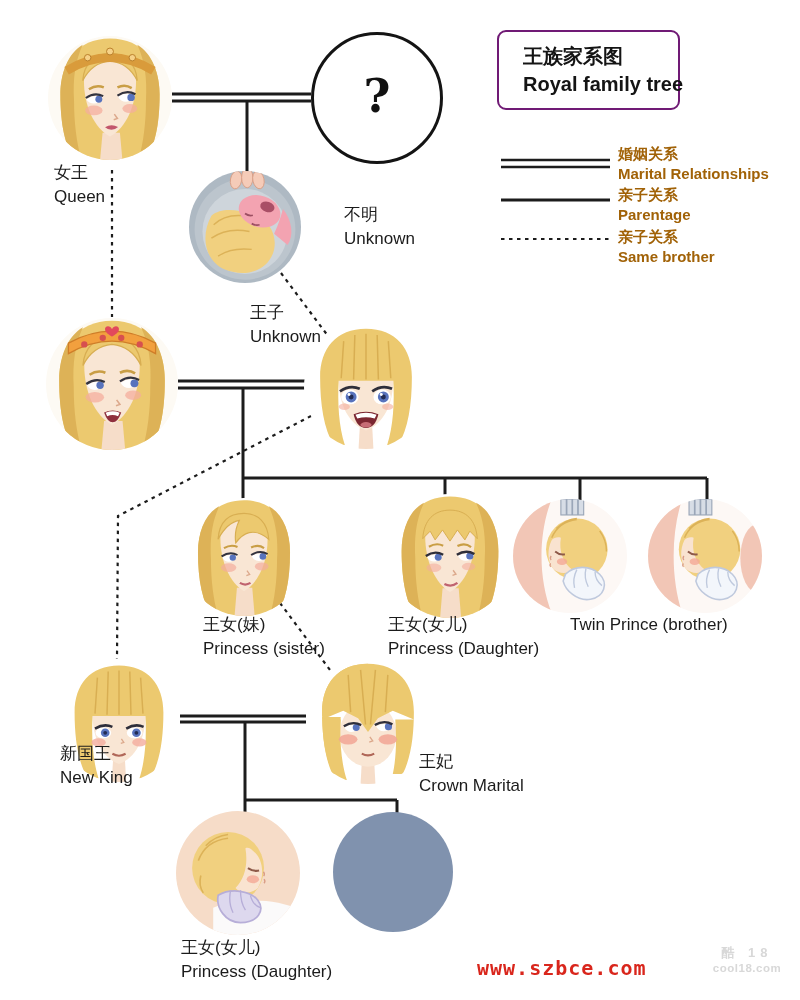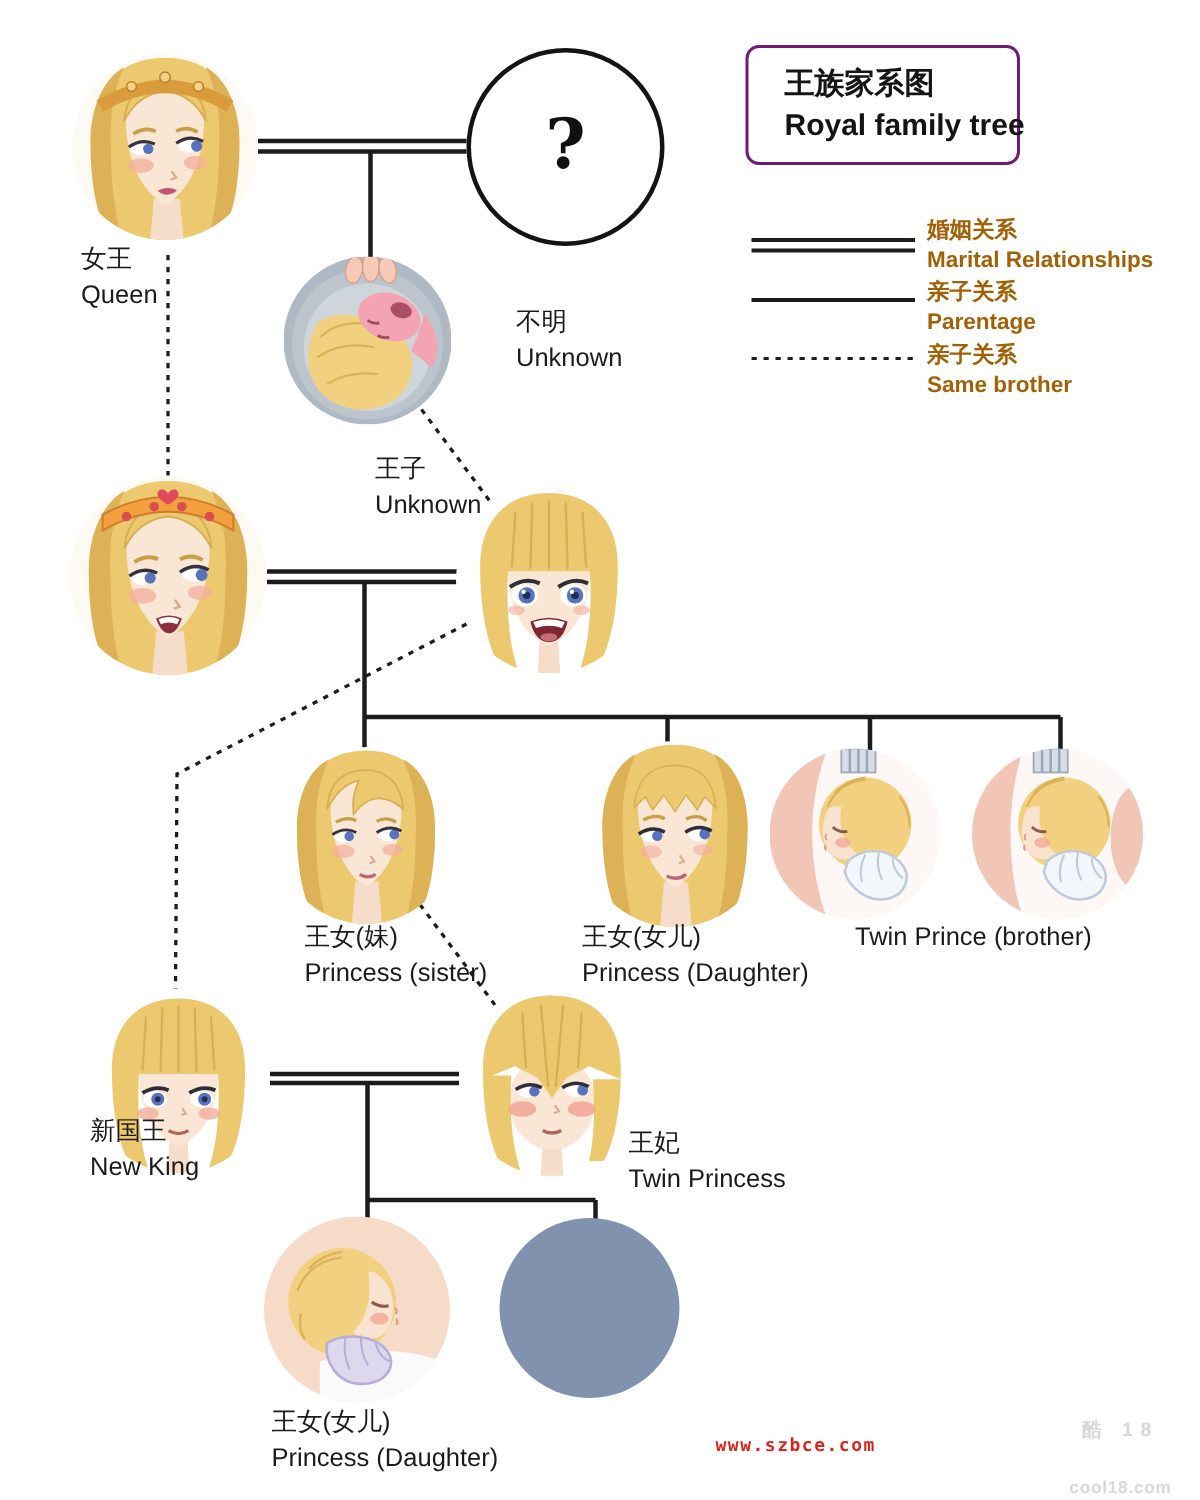--- a/index.html
+++ b/index.html
@@ -28,28 +28,28 @@
     border:2px solid #701a75;border-radius:9px;box-sizing:border-box;
     padding:10px 0 0 24px;background:#fff;
   }
   #title-box .t{font-size:20px;line-height:28px;font-weight:700;color:#141414;white-space:nowrap;}
   .legend-sample{position:absolute;z-index:4;}
   .legend-text{position:absolute;z-index:4;font-size:15px;line-height:19.5px;font-weight:600;
                color:#a16207;white-space:nowrap;}
   #site-wm{
     position:absolute;left:477px;top:956px;z-index:5;
     font-family:"DejaVu Sans Mono","Liberation Mono",monospace;
-    font-weight:700;font-size:12px;letter-spacing:1px;color:var(--site-red,#d9261c);
+    font-weight:700;font-size:20px;letter-spacing:1px;color:var(--site-red,#d9261c);
   }
   #corner-wm{
     position:absolute;left:708px;top:945px;width:78px;z-index:5;text-align:center;
     color:var(--corner-gray,#d8d8d8);font-weight:700;
   }
   #corner-wm .l1{font-size:13px;line-height:16px;letter-spacing:5px;text-align:center;}
-  #corner-wm .l2{font-size:11.5px;line-height:14px;letter-spacing:0.5px;margin-top:24px;}
+  #corner-wm .l2{font-size:11.5px;line-height:14px;letter-spacing:0.5px;}
 </style>
 </head>
 <body>
 
 <div id="canvas">
 
   <svg id="connector-layer">
 
     <line class="solid" x1="172" y1="94" x2="311" y2="94"></line>
     <line class="solid" x1="172" y1="101" x2="311" y2="101"></line>
@@ -384,21 +384,21 @@
       <circle cx="66.5" cy="53.8" r="2.9" fill="#5873bd"></circle>
       <path d="M55.5 52.5 q7.4 -4.4 14.2 -0.6" stroke="#2e2e3a" stroke-width="1.9" fill="none"></path>
       <ellipse cx="34" cy="64" rx="7.5" ry="4.2" fill="#f2a494" opacity="0.85"></ellipse>
       <ellipse cx="66" cy="64" rx="7.5" ry="4.2" fill="#f2a494" opacity="0.85"></ellipse>
       <path d="M51.5 62 l2.3 3.2 l-2.8 1" stroke="#dca98c" stroke-width="1.1" fill="none"></path>
       <path d="M45 75.5 q5 2.8 10 0" stroke="#b06758" stroke-width="1.8" fill="none"></path>
     </svg>
   </div>
   <div class="plabel" style="left:419px;top:750px;">
     <div>王妃</div>
-    <div>Twin Princess</div>
+    <div>Crown Marital</div>
   </div>
 
   <div class="node" style="left:176px;top:811px;width:124px;height:124px;">
     <svg viewBox="0 0 100 100">
       <rect width="100" height="100" fill="#f6dcc8"></rect>
       <path d="M30 78 C50 70 80 70 100 80 L100 100 L30 100 Z" fill="#fbfafa"></path>
       <circle cx="42" cy="46" r="29" fill="#f1d07f"></circle>
       <path d="M18 40 q6 -16 24 -18 M24 28 q8 -8 18 -9 M20 52 q-2 8 2 14" stroke="#dcb258" stroke-width="1.3" fill="none"></path>
       <path d="M62 32 C70 38 72 52 66 62 C61 67 52 67 48 62 C56 54 58 42 56 30 C58 29 60 30 62 32 Z" fill="#f9e3d0"></path>
       <path d="M58 46 q4.5 3 9 2" stroke="#8e5a49" stroke-width="1.7" fill="none"></path>

